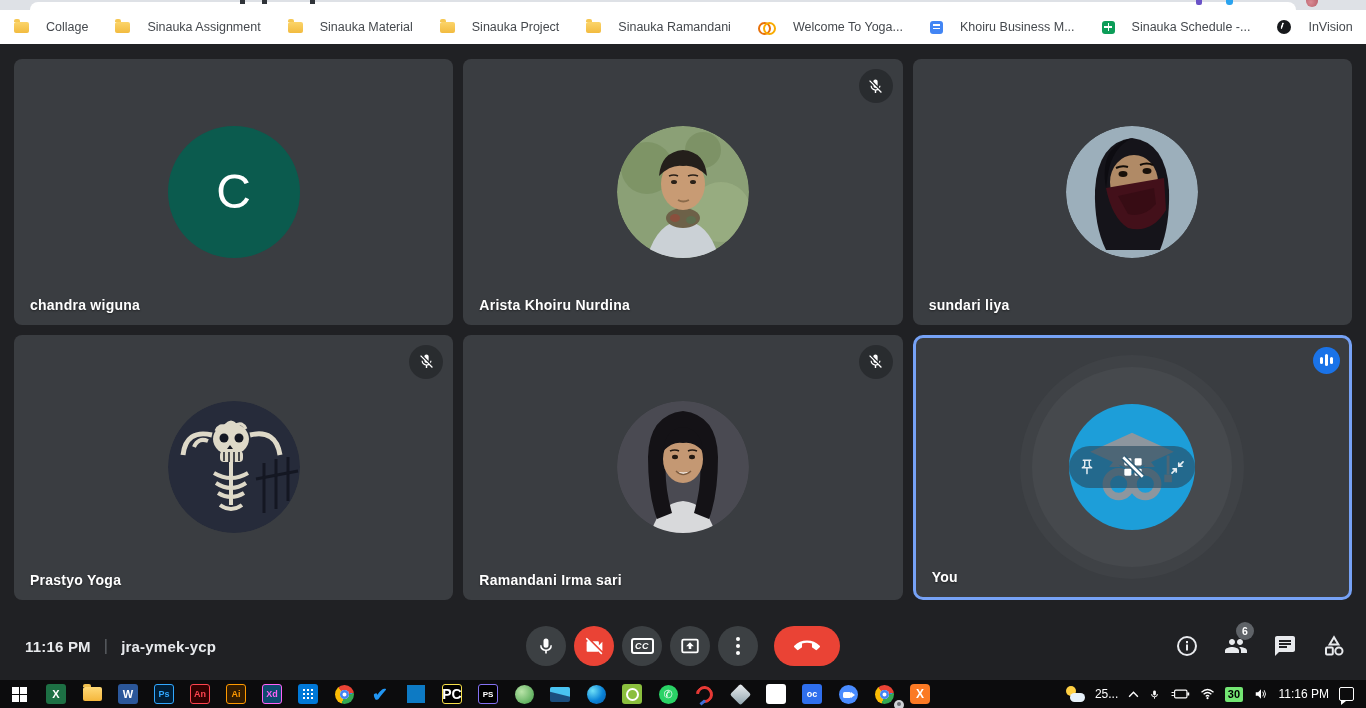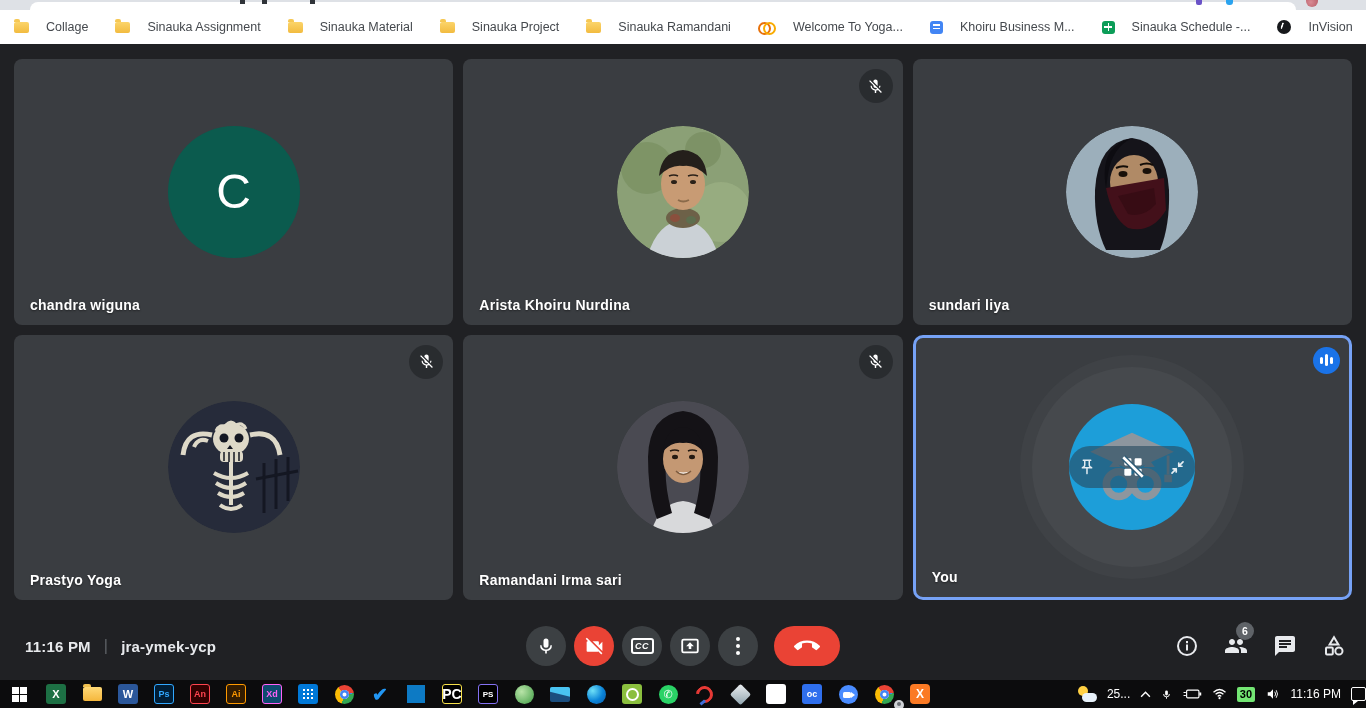--- a/index.html
+++ b/index.html
@@ -149,21 +149,21 @@
   .i-zoomapp::after { content:''; position:absolute; right:3px; top:7px;
     border-left:4px solid #fff; border-top:3px solid transparent; border-bottom:3px solid transparent;}
   .i-chromeprof { position:relative; }
   .i-chromeprof .badge-person { position:absolute; right:-2px; bottom:-2px; width:10px; height:10px;
     border-radius:50%; background:#cfd2d6; }
   .badge-person::before { content:''; position:absolute; left:3px; top:2px; width:4px; height:4px;
     border-radius:50%; background:#6b7075;}
   .i-xampp { background:#fb7a24; color:#fff; font-size:12px; border-radius:4px;}
 
   .tray { position:absolute; right:0; top:0; height:100%; display:flex; align-items:center;
-    gap:10px; color:#fff; font-size:12px; }
+    gap:10px; padding-right:12px; color:#fff; font-size:12px; }
   .wx { position:relative; width:20px; height:16px; }
   .wx::before { content:''; position:absolute; left:1px; top:0; width:10px; height:10px;
     border-radius:50%; background:#ffd043; }
   .wx::after { content:''; position:absolute; right:0; bottom:0; width:15px; height:9px;
     border-radius:6px; background:#e8f2fa; }
   .pct { background:#73e673; color:#000; font-weight:700; font-size:11px;
     padding:0 2.5px; border-radius:2px; line-height:15px; }
   .ac-icon { width:15px; height:14px; border:1.5px solid #fff; border-radius:2px; position:relative;}
   .ac-icon::after { content:''; position:absolute; left:1px; bottom:-5px;
     border-top:4px solid #fff; border-right:5px solid transparent; }

